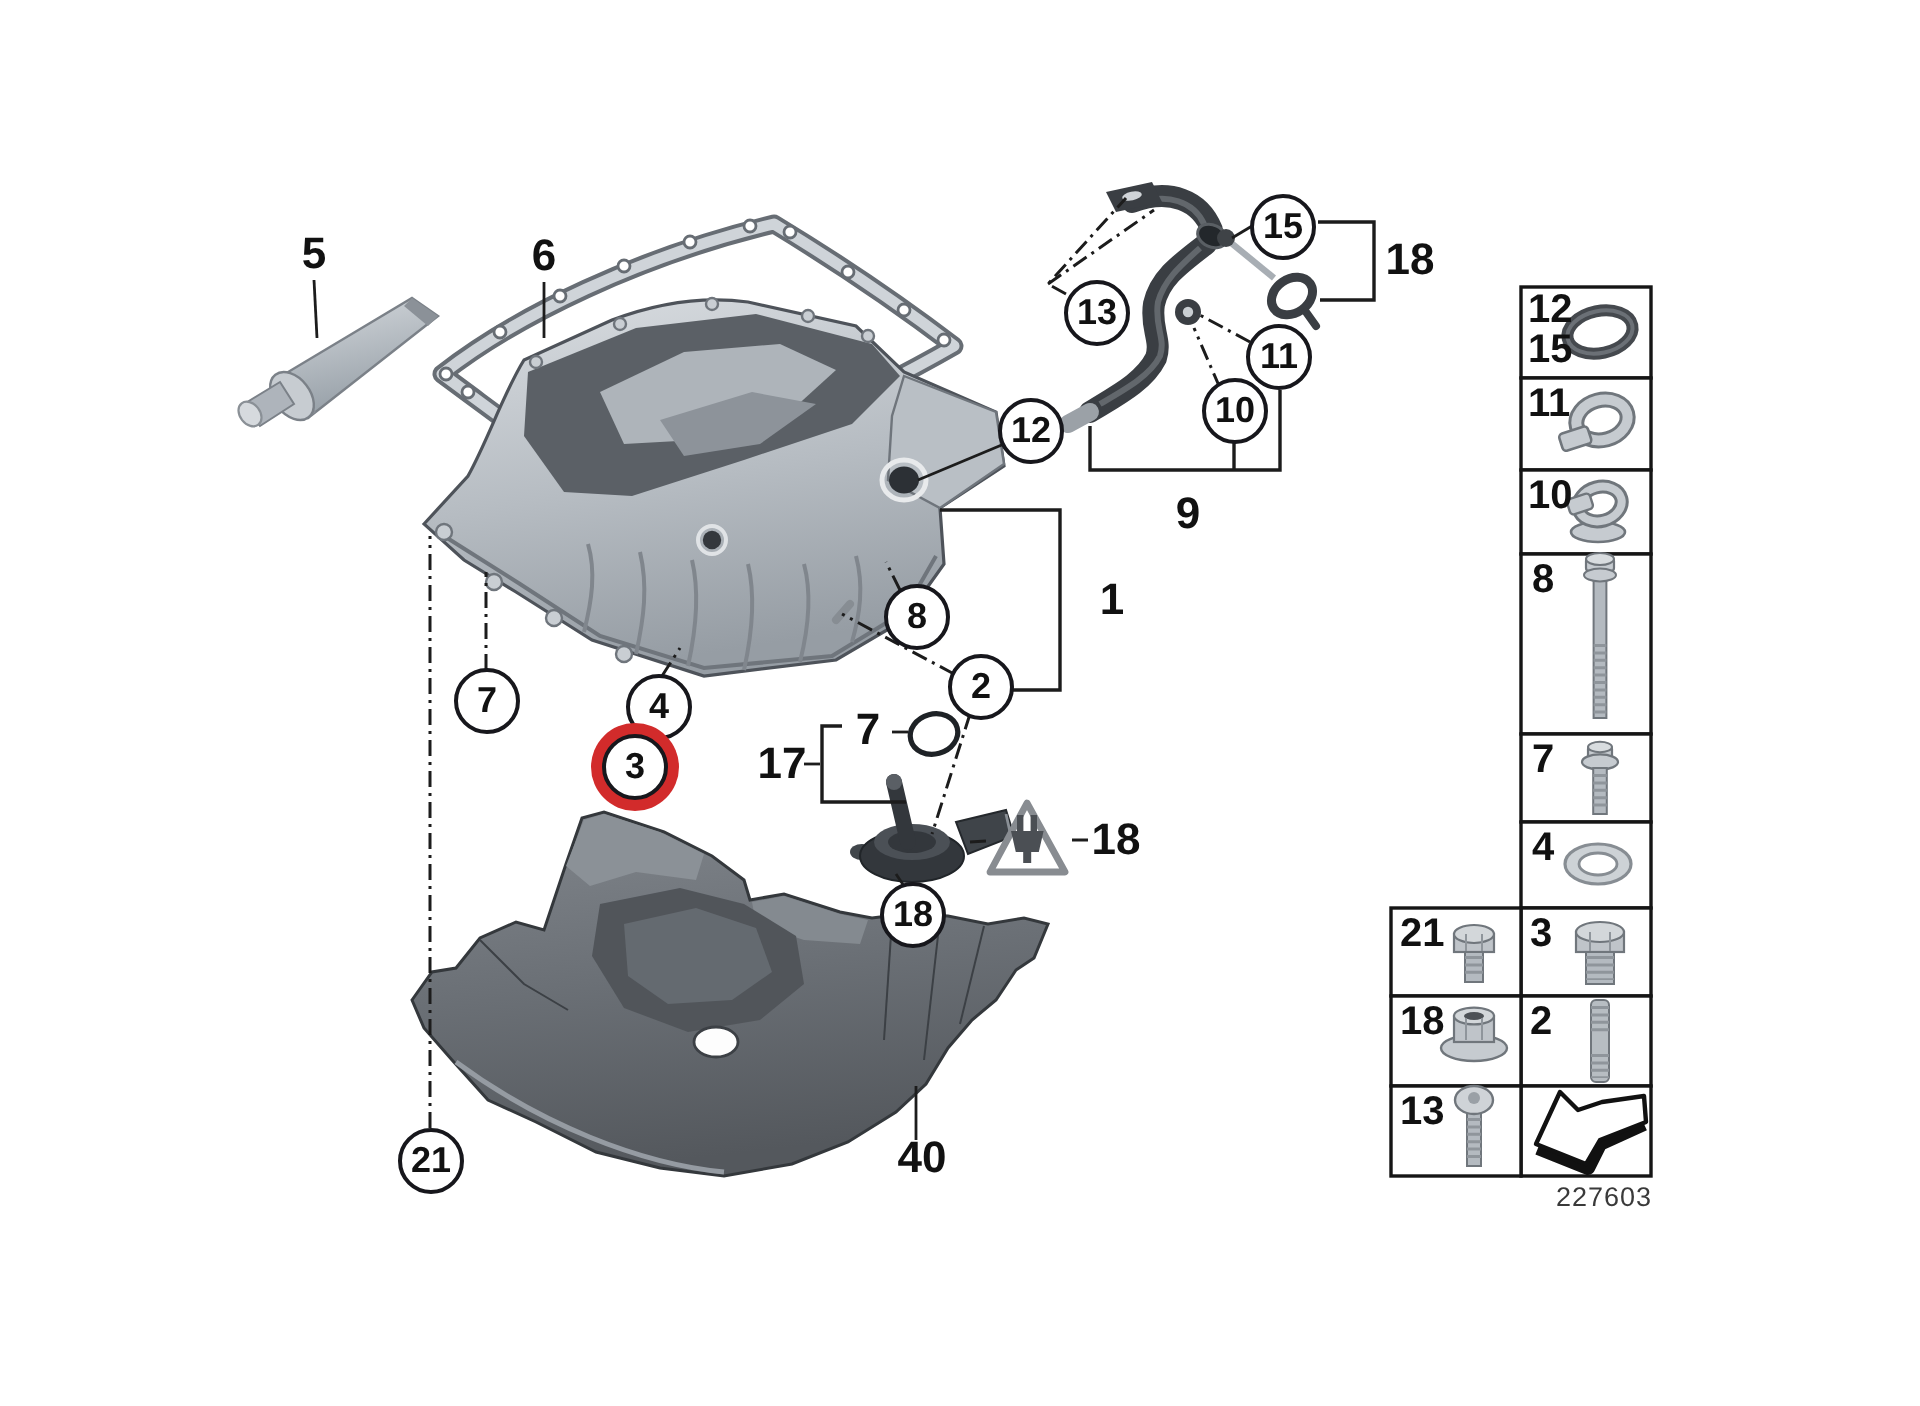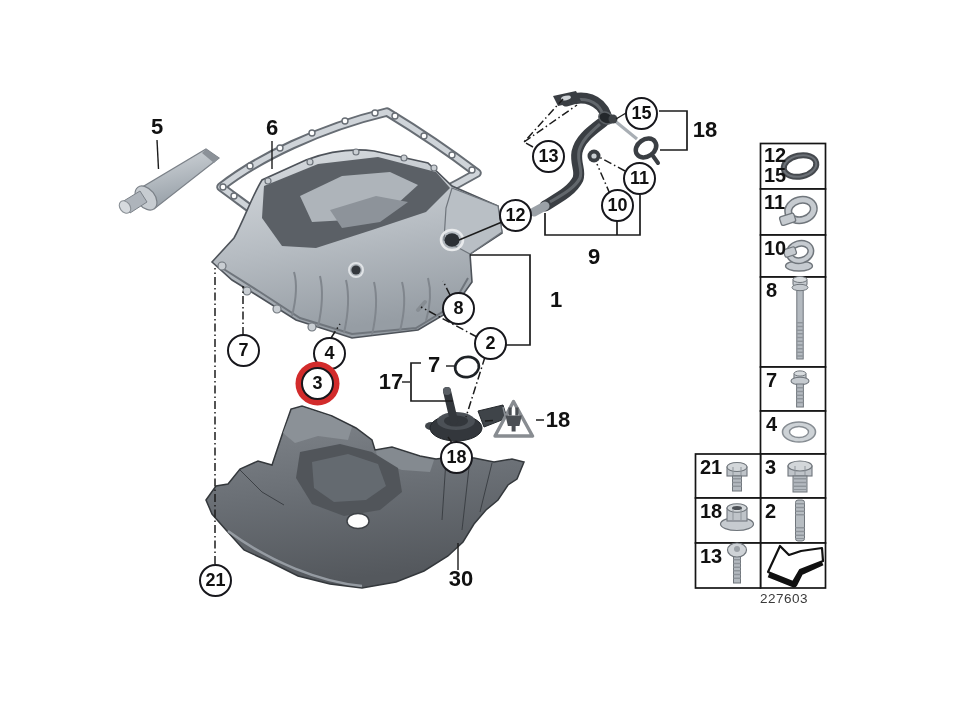--- a/index.html
+++ b/index.html
@@ -301,29 +301,29 @@
   <div class="co" style="left:215px;top:580px">21</div>
 
   <div class="pl" style="left:157px;top:127px">5</div>
   <div class="pl" style="left:272px;top:128px">6</div>
   <div class="pl" style="left:705px;top:130px">18</div>
   <div class="pl" style="left:594px;top:257px">9</div>
   <div class="pl" style="left:556px;top:300px">1</div>
   <div class="pl" style="left:391px;top:382px">17</div>
   <div class="pl" style="left:434px;top:365px">7</div>
   <div class="pl" style="left:558px;top:420px">18</div>
-  <div class="pl" style="left:461px;top:579px">30</div>
+  <div class="pl" style="left:461px;top:579px">40</div>
 
   <div class="ln" style="left:764px;top:146px">12</div>
   <div class="ln" style="left:764px;top:166px">15</div>
   <div class="ln" style="left:764px;top:193px">11</div>
   <div class="ln" style="left:764px;top:239px">10</div>
   <div class="ln" style="left:766px;top:281px">8</div>
   <div class="ln" style="left:766px;top:371px">7</div>
   <div class="ln" style="left:766px;top:415px">4</div>
   <div class="ln" style="left:700px;top:458px">21</div>
   <div class="ln" style="left:765px;top:458px">3</div>
   <div class="ln" style="left:700px;top:502px">18</div>
   <div class="ln" style="left:765px;top:502px">2</div>
   <div class="ln" style="left:700px;top:547px">13</div>
 
-  <div class="dn" style="left:760px;top:591px;width:66px;text-align:left">227603</div>
+  <div class="dn" style="left:760px;top:591px;width:66px;text-align:right">227603</div>
 </div>
 
 </body></html>

